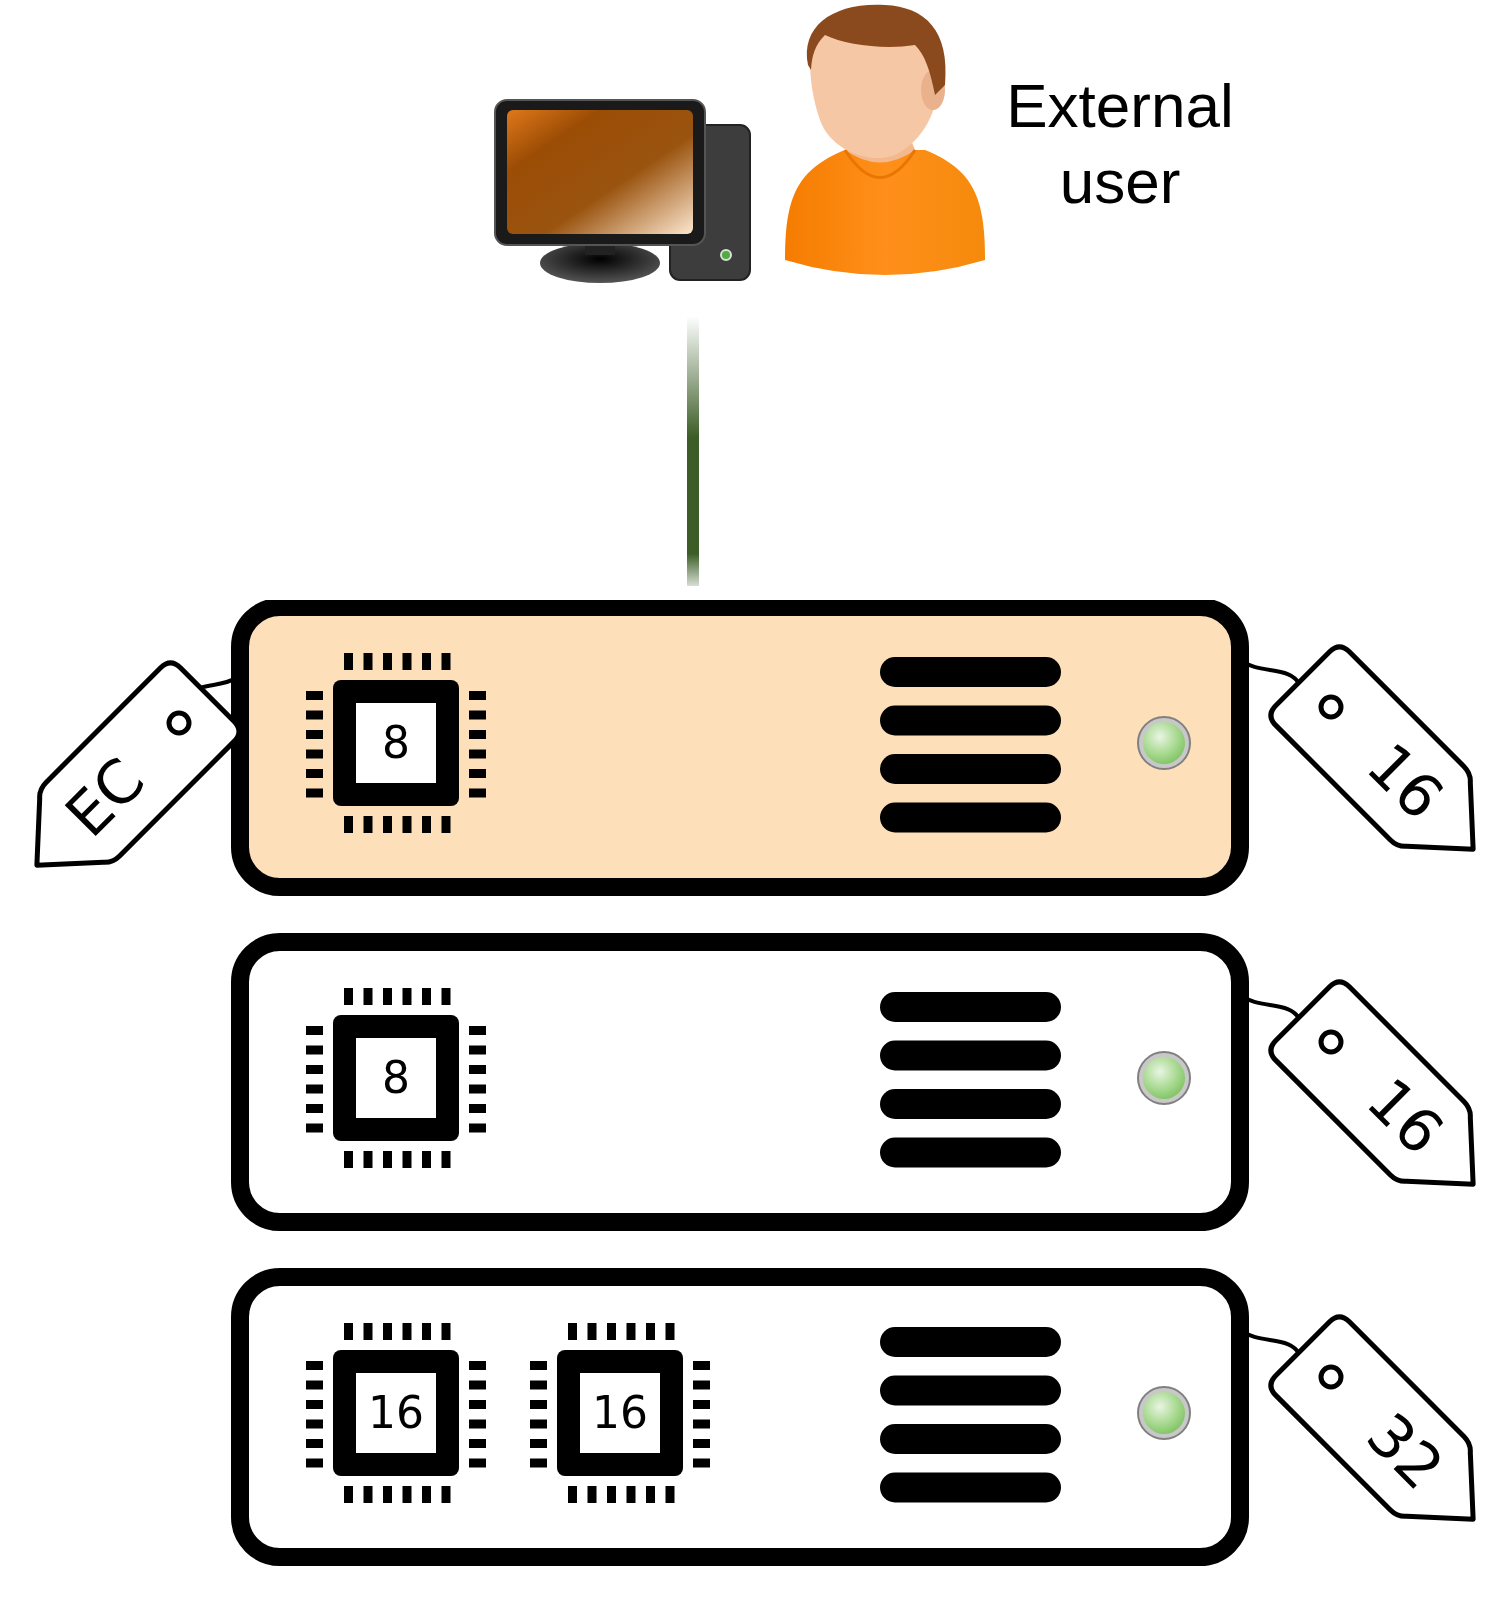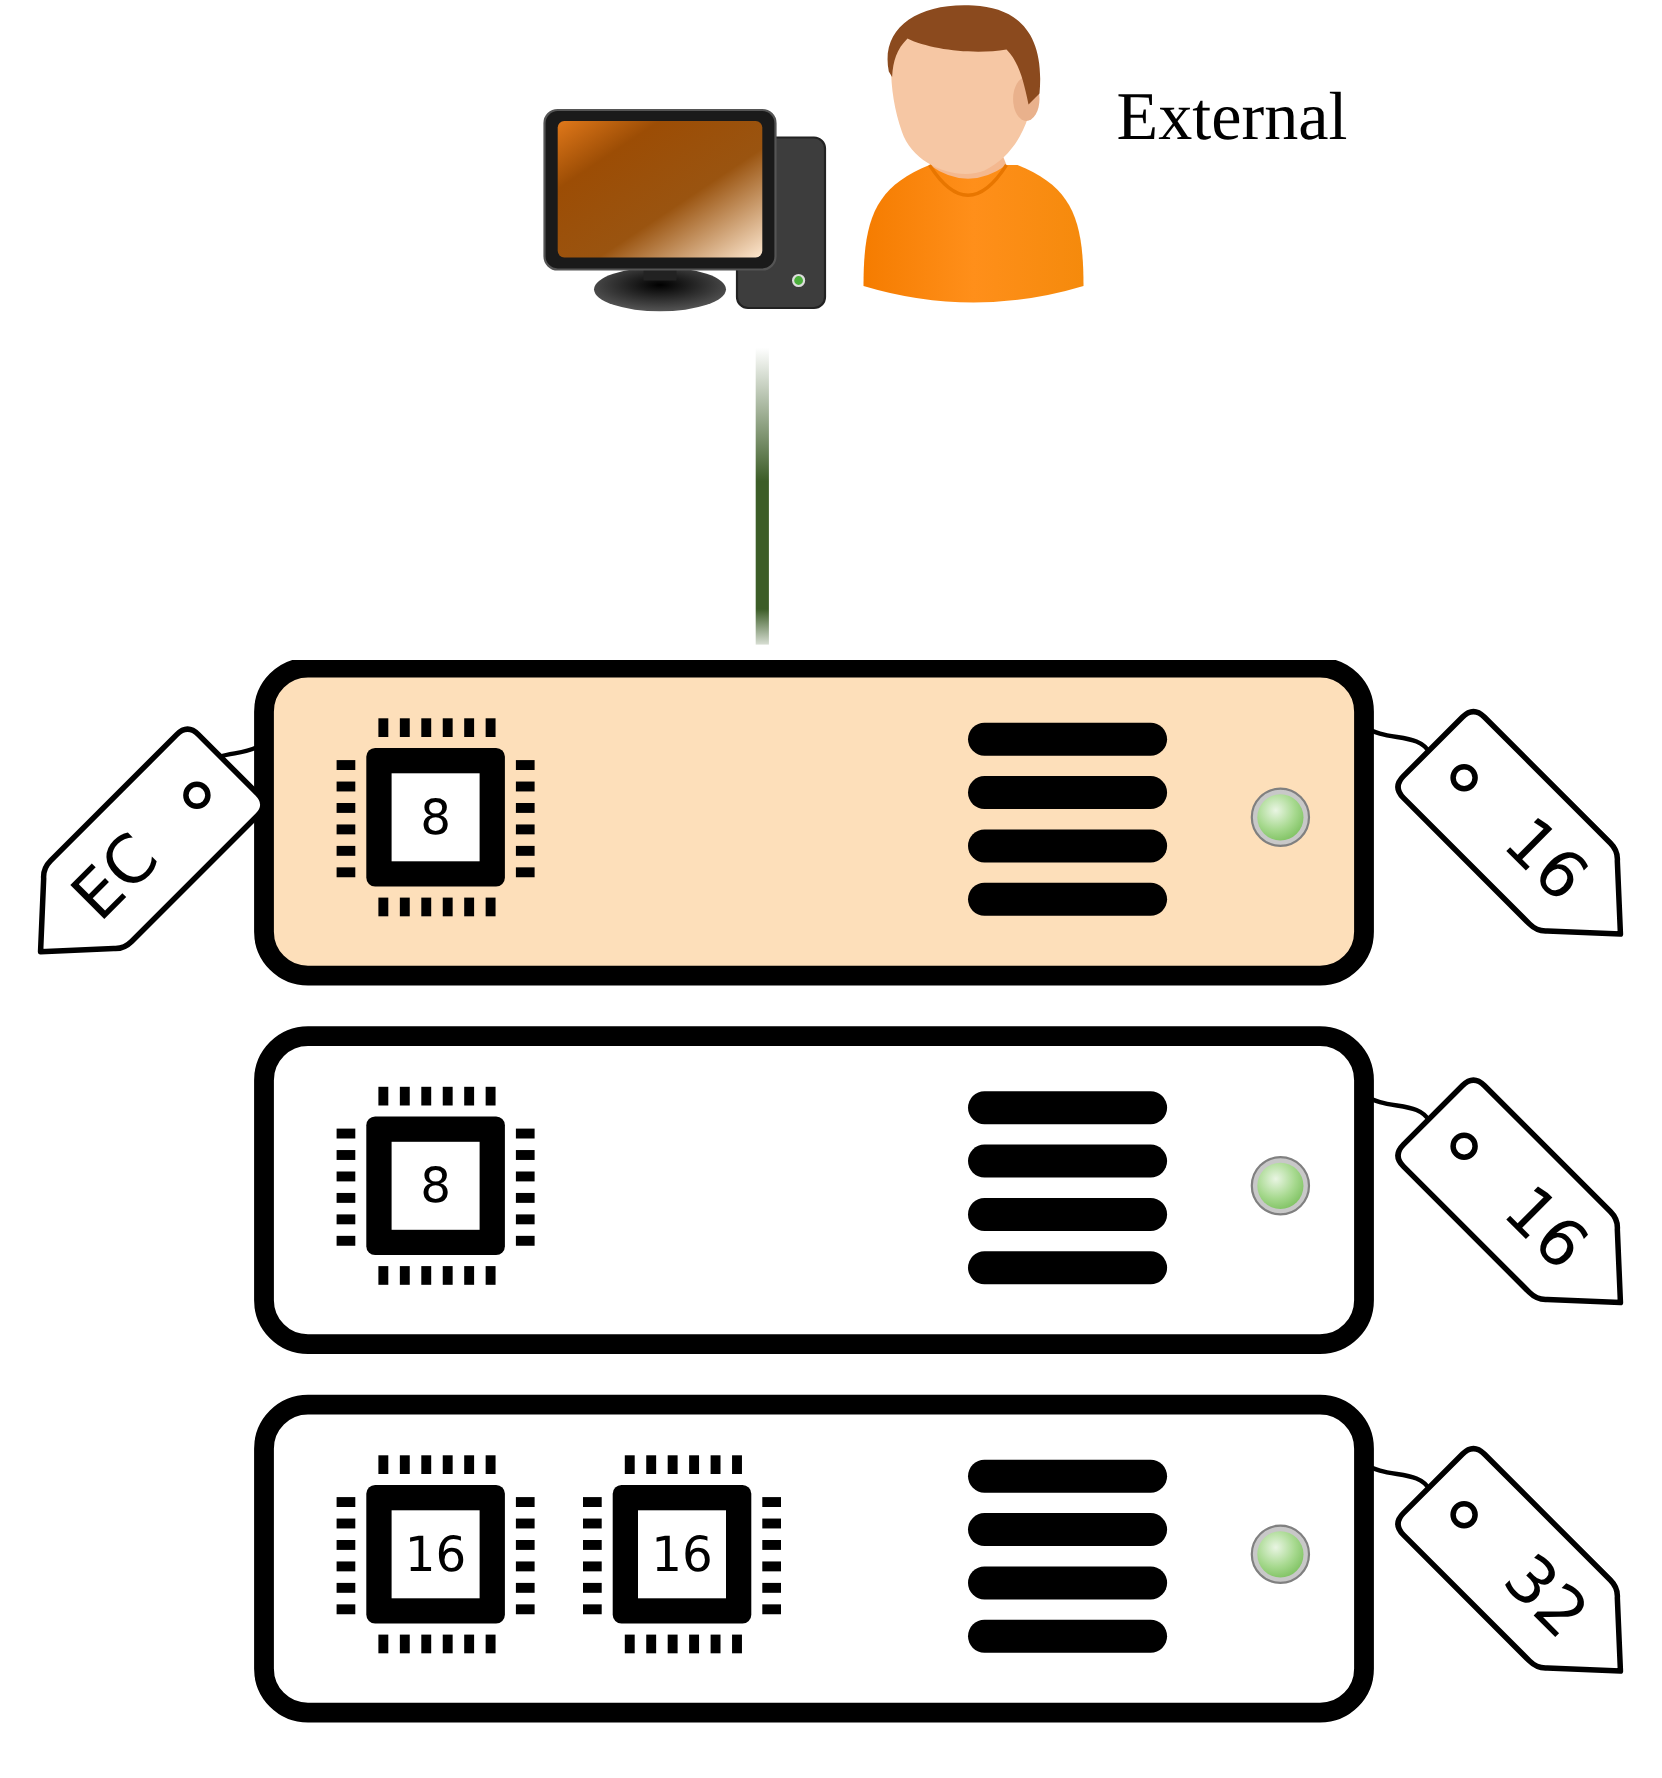--- a/index.html
+++ b/index.html
@@ -1,21 +1,21 @@
 <!DOCTYPE html>
 <html><head>
 <meta charset="utf-8">
 <style>
   html, body { margin: 0; padding: 0; background: #ffffff; }
   body { width: 1511px; height: 1616px; position: relative; overflow: hidden;
          font-family: "DejaVu Sans", sans-serif; }
   .abs { position: absolute; }
   #user-label { left: 1000px; top: 68px; width: 240px; text-align: center;
                 font-size: 62px; line-height: 76px; color: #000;
-                font-family: Liberation Serif, serif; }
+                font-family: Liberation Sans, sans-serif; }
   #link-line { left: 687px; top: 316px; width: 12px; height: 270px;
                background: linear-gradient(to bottom, rgba(58,90,36,0) 0%, #3c5d27 45%, #3c5d27 88%, rgba(58,90,36,0.2) 100%); }
   svg text { font-family: "DejaVu Sans", sans-serif; }
 </style>
 </head>
 <body>
 
 <svg class="abs" style="left:490px;top:95px" width="280" height="200" viewBox="0 0 280 200">
   <defs>
     <linearGradient id="screenGrad" x1="0" y1="0" x2="1" y2="1">
@@ -56,20 +56,21 @@
 
   <path d="M35,60 C35,20 70,5 110,8 C150,10 170,40 165,80 C162,110 150,140 120,155 C95,165 55,150 45,120 C38,100 35,80 35,60 Z" fill="#f6c7a4"></path>
 
   <ellipse cx="158" cy="90" rx="12" ry="20" fill="#e9b18c"></ellipse>
 
   <path d="M33,65 C25,25 60,2 110,5 C150,7 175,30 170,85 L160,95 C155,70 150,55 140,45 C110,50 70,45 50,35 C40,45 37,55 36,70 Z" fill="#8b4a1e"></path>
 </svg>
 
 <div id="user-label" class="abs">
   <div>External</div>
+  <div>user</div>
 </div>
 
 <div id="link-line" class="abs"></div>
 
 <svg id="servers-svg" class="abs" style="left:0;top:600px" width="1511" height="1016" viewBox="0 0 1511 1016">
     <defs>
       <radialGradient id="ledGrad" cx="0.4" cy="0.35" r="0.7">
         <stop offset="0" stop-color="#e9f5e3"></stop>
         <stop offset="0.6" stop-color="#a7d98f"></stop>
         <stop offset="1" stop-color="#7fc262"></stop>

